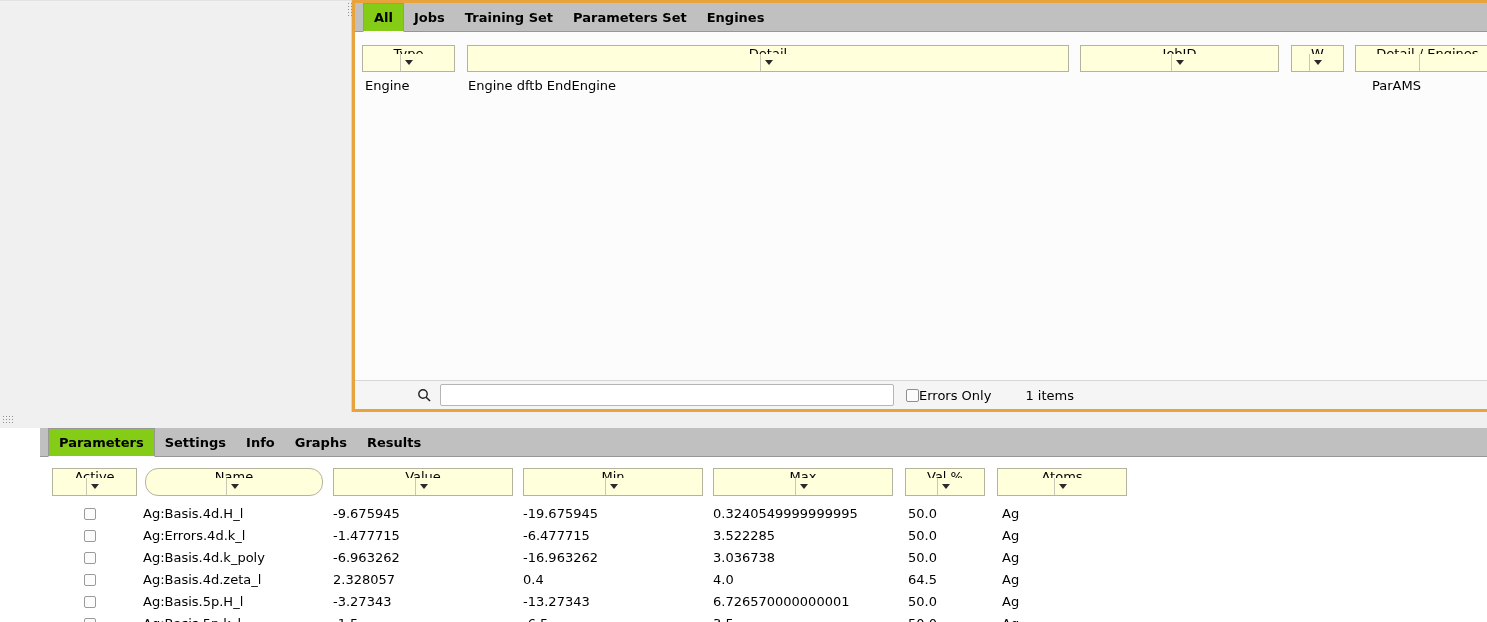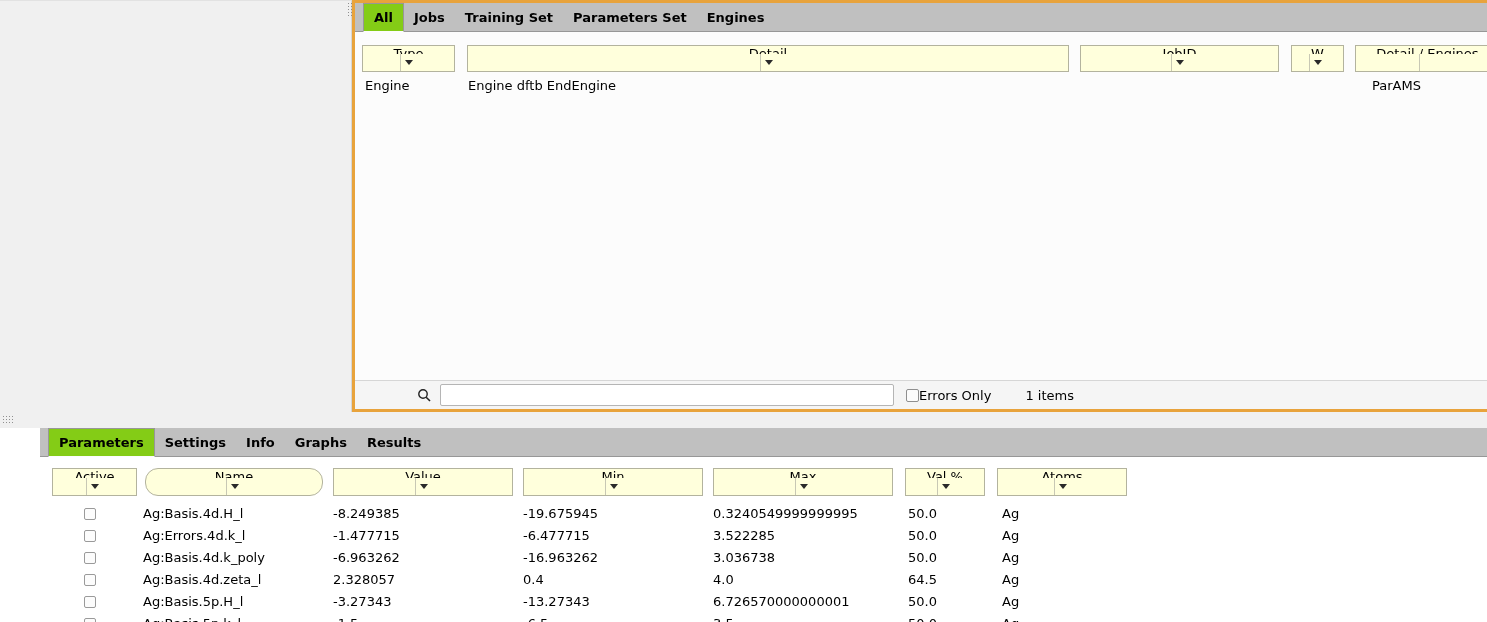--- a/index.html
+++ b/index.html
@@ -239,21 +239,21 @@
       <span class="combo-label">Atoms</span>
       <span class="combo-arrow">
           <span class="arrow-glyph"></span>
         </span>
     </div>
 
     <div class="rows">
       <div class="prow">
         <span class="cb"></span>
         <span class="pcell p-name">Ag:Basis.4d.H_l</span>
-        <span class="pcell p-value">-8.249385</span>
+        <span class="pcell p-value">-9.675945</span>
         <span class="pcell p-min">-19.675945</span>
         <span class="pcell p-max">0.3240549999999995</span>
         <span class="pcell p-val">50.0</span>
         <span class="pcell p-atoms">Ag</span>
       </div>
       <div class="prow">
         <span class="cb"></span>
         <span class="pcell p-name">Ag:Errors.4d.k_l</span>
         <span class="pcell p-value">-1.477715</span>
         <span class="pcell p-min">-6.477715</span>

